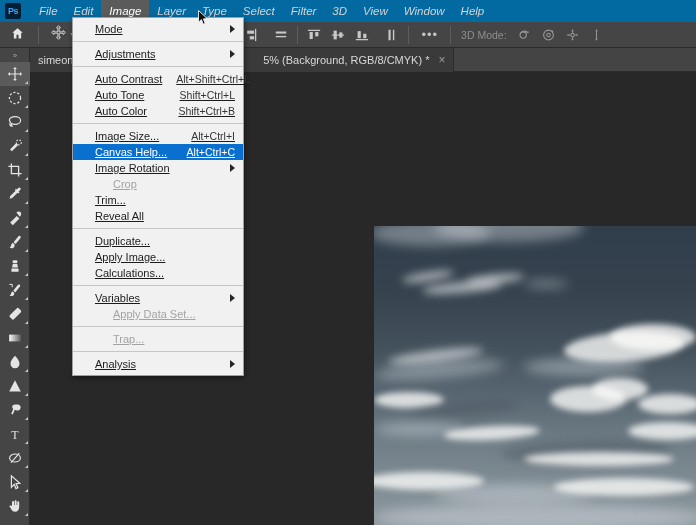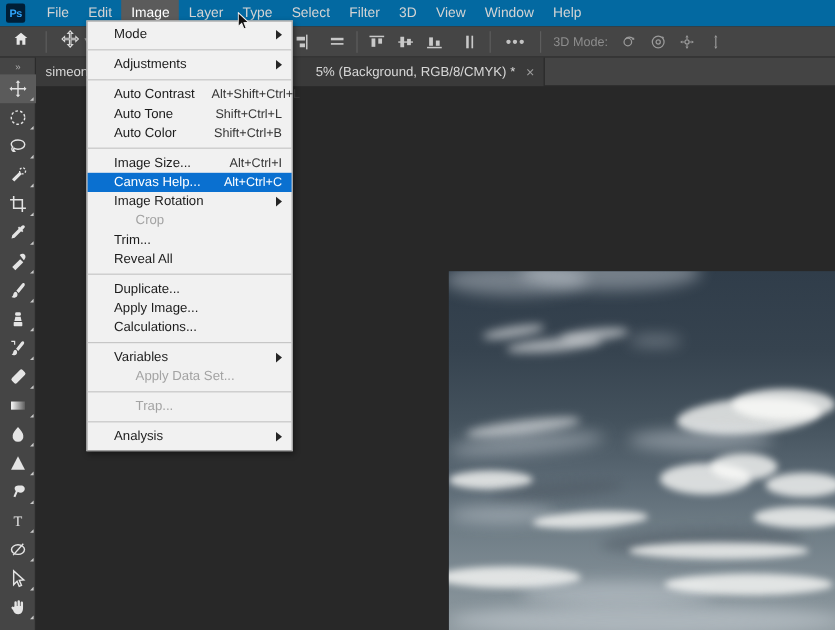--- a/index.html
+++ b/index.html
@@ -115,21 +115,21 @@
   .dropdown {
     position: absolute; left: 72px; top: 17px;
     width: 172px; background: #f1f1f1;
     border: 1px solid #a0a0a0;
     box-shadow: 1px 2px 5px rgba(0,0,0,0.45);
     padding: 3px 0; z-index: 50;
   }
   .dd-row {
     position: relative; height: 16px; line-height: 16px;
     padding: 0 6px 0 22px; font-size: 11px; color: #1c1c1c;
-    display: flex; align-items: center; white-space: nowrap;
+    display: flex; align-items: center; white-space: nowrap; text-decoration: underline;
   }
   .dd-row.highlight { background: #0a70d0; color: #ffffff; }
   .dd-row.disabled { color: #a3a3a3; margin-left: 18px; }
   .dd-label { flex: 0 0 auto; }
   .dd-shortcut {
     margin-left: auto; font-size: 10.5px; color: #353535;
     padding-left: 14px; padding-right: 2px;
   }
   .dd-row.highlight .dd-shortcut { color: #ffffff; }
   .dd-arrow {
@@ -144,21 +144,21 @@
   
   .cursor { position: absolute; z-index: 90; pointer-events: none; }
 </style>
 </head>
 <body>
 
 <div id="app">
 
   <div class="menubar">
     <div class="ps-logo">Ps</div>
-    <div id="menubar-items" style="display:flex;align-items:center;">
+    <div id="menubar-items" style="display:flex;align-items:center;font-style:italic;">
         <div class="menu-item">File</div>
         <div class="menu-item">Edit</div>
         <div class="menu-item active">Image</div>
         <div class="menu-item">Layer</div>
         <div class="menu-item">Type</div>
         <div class="menu-item">Select</div>
         <div class="menu-item">Filter</div>
         <div class="menu-item">3D</div>
         <div class="menu-item">View</div>
         <div class="menu-item">Window</div>

